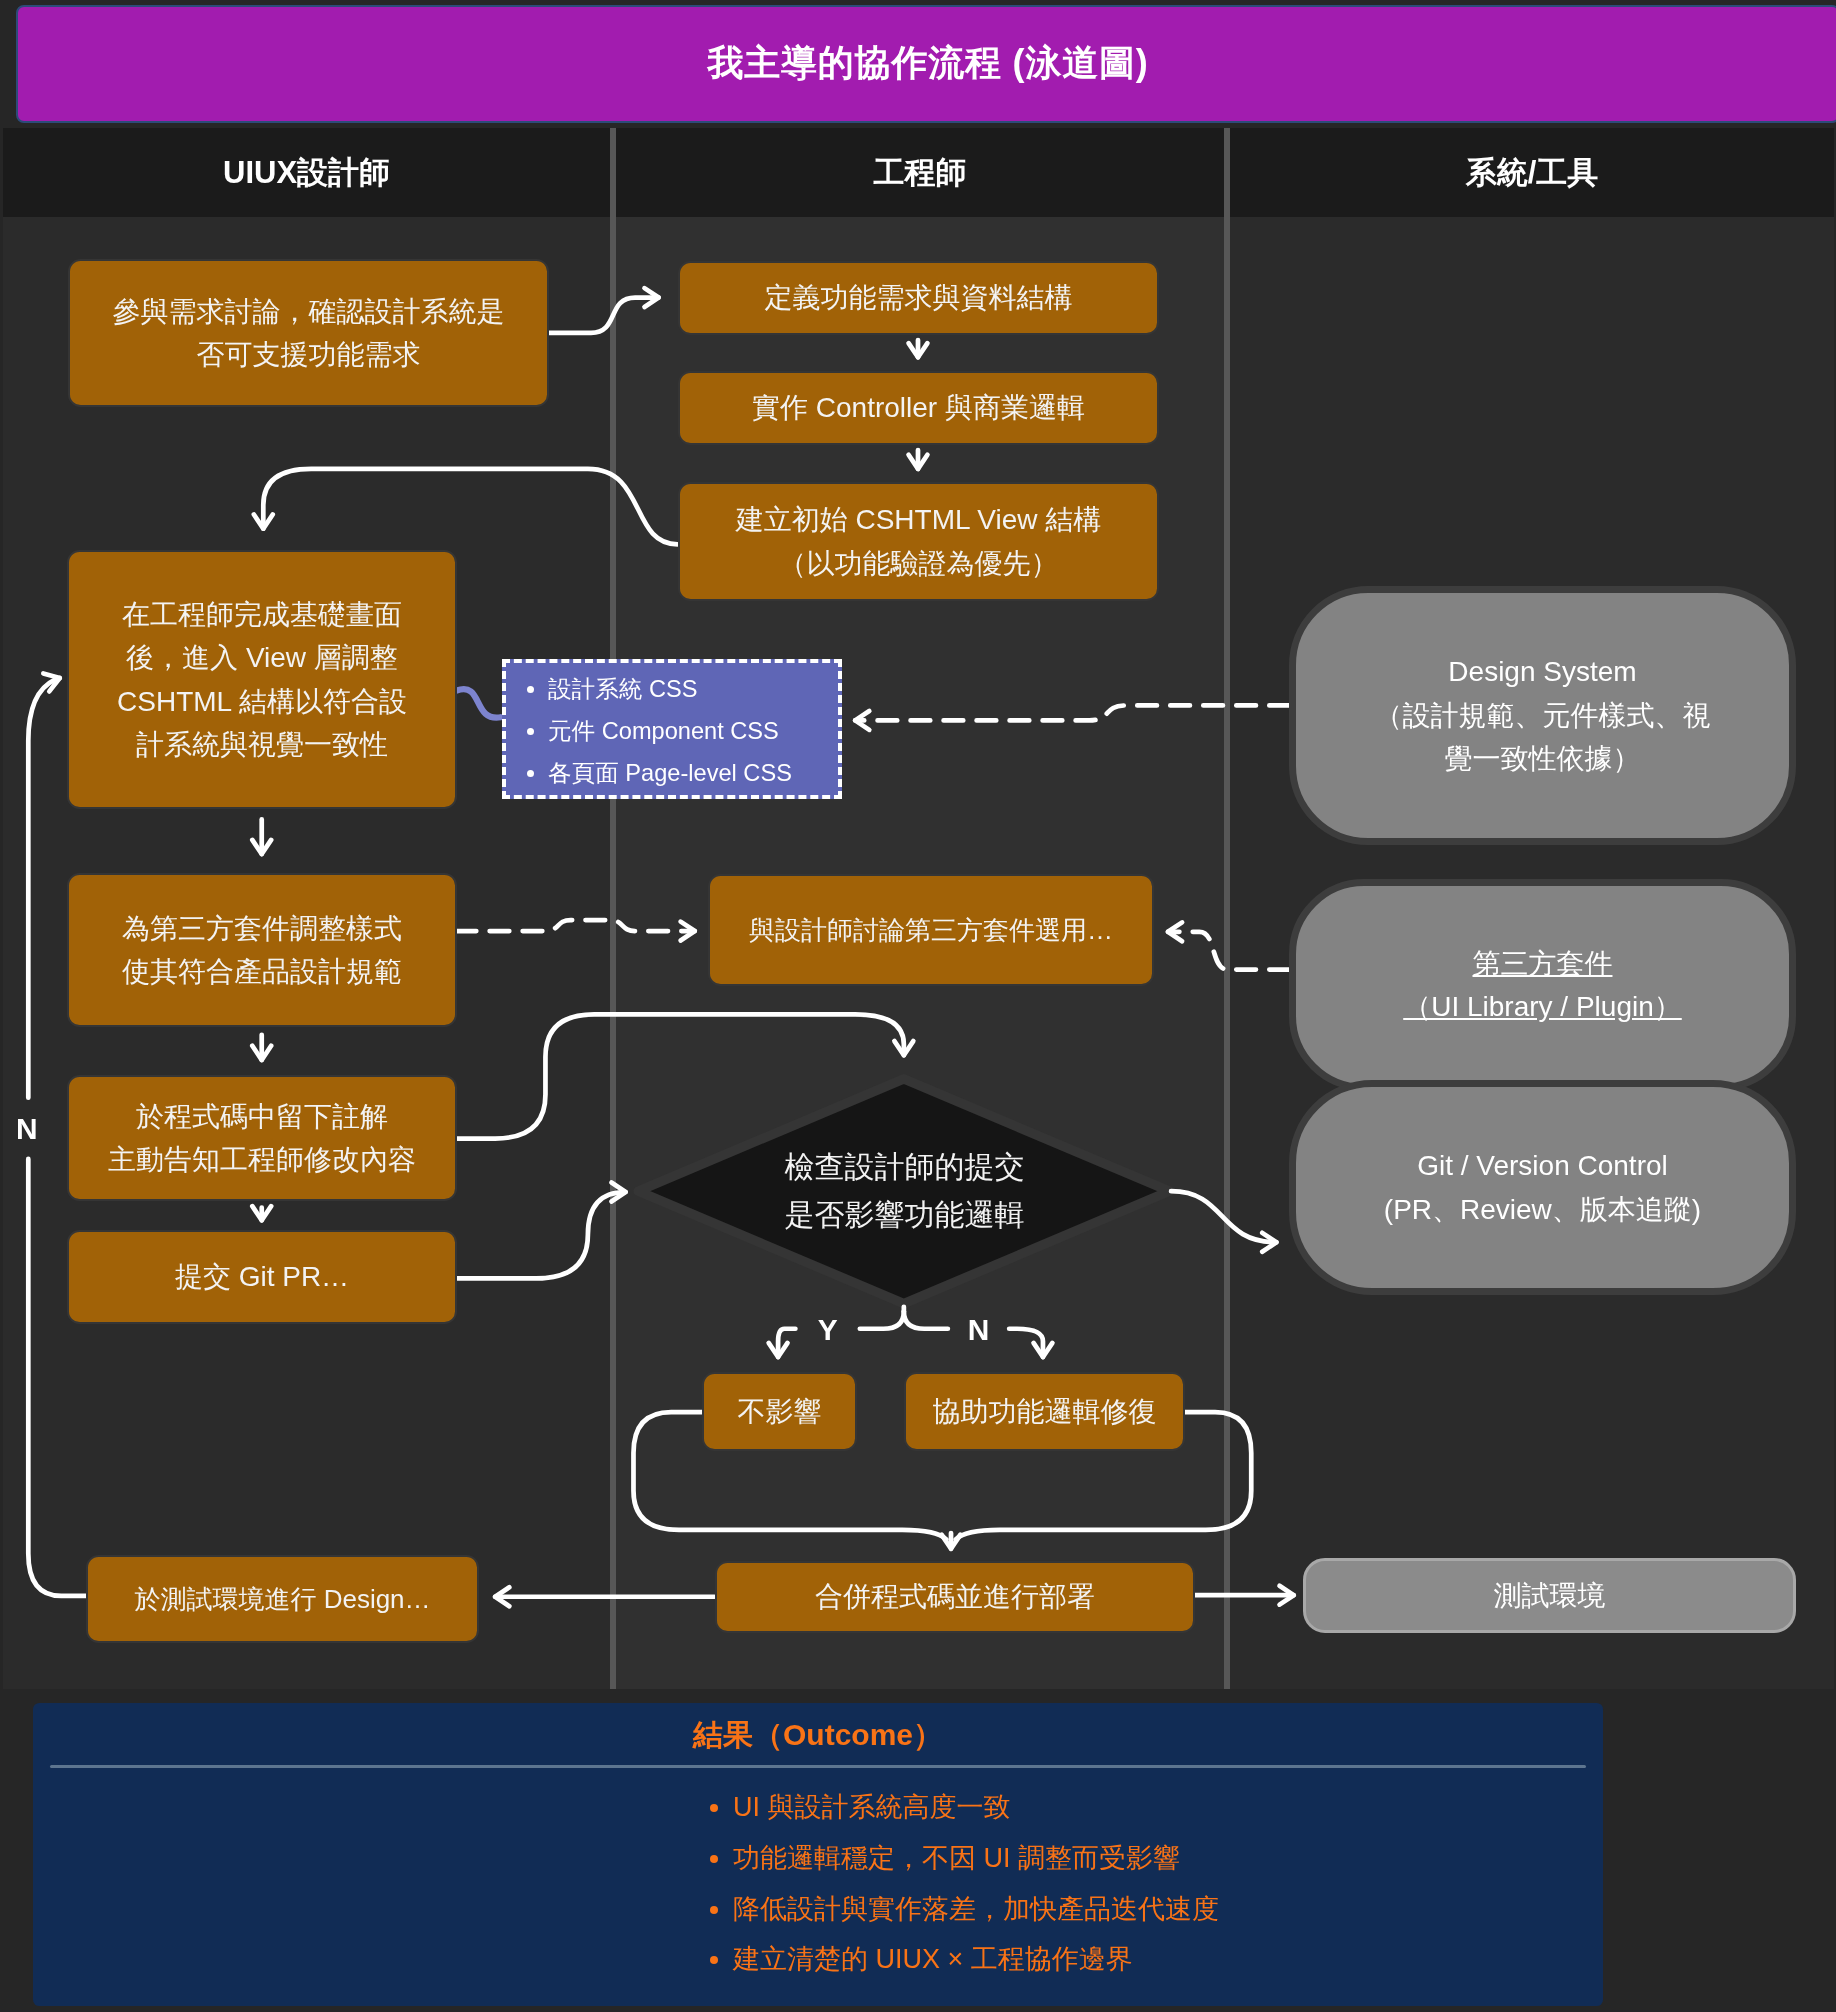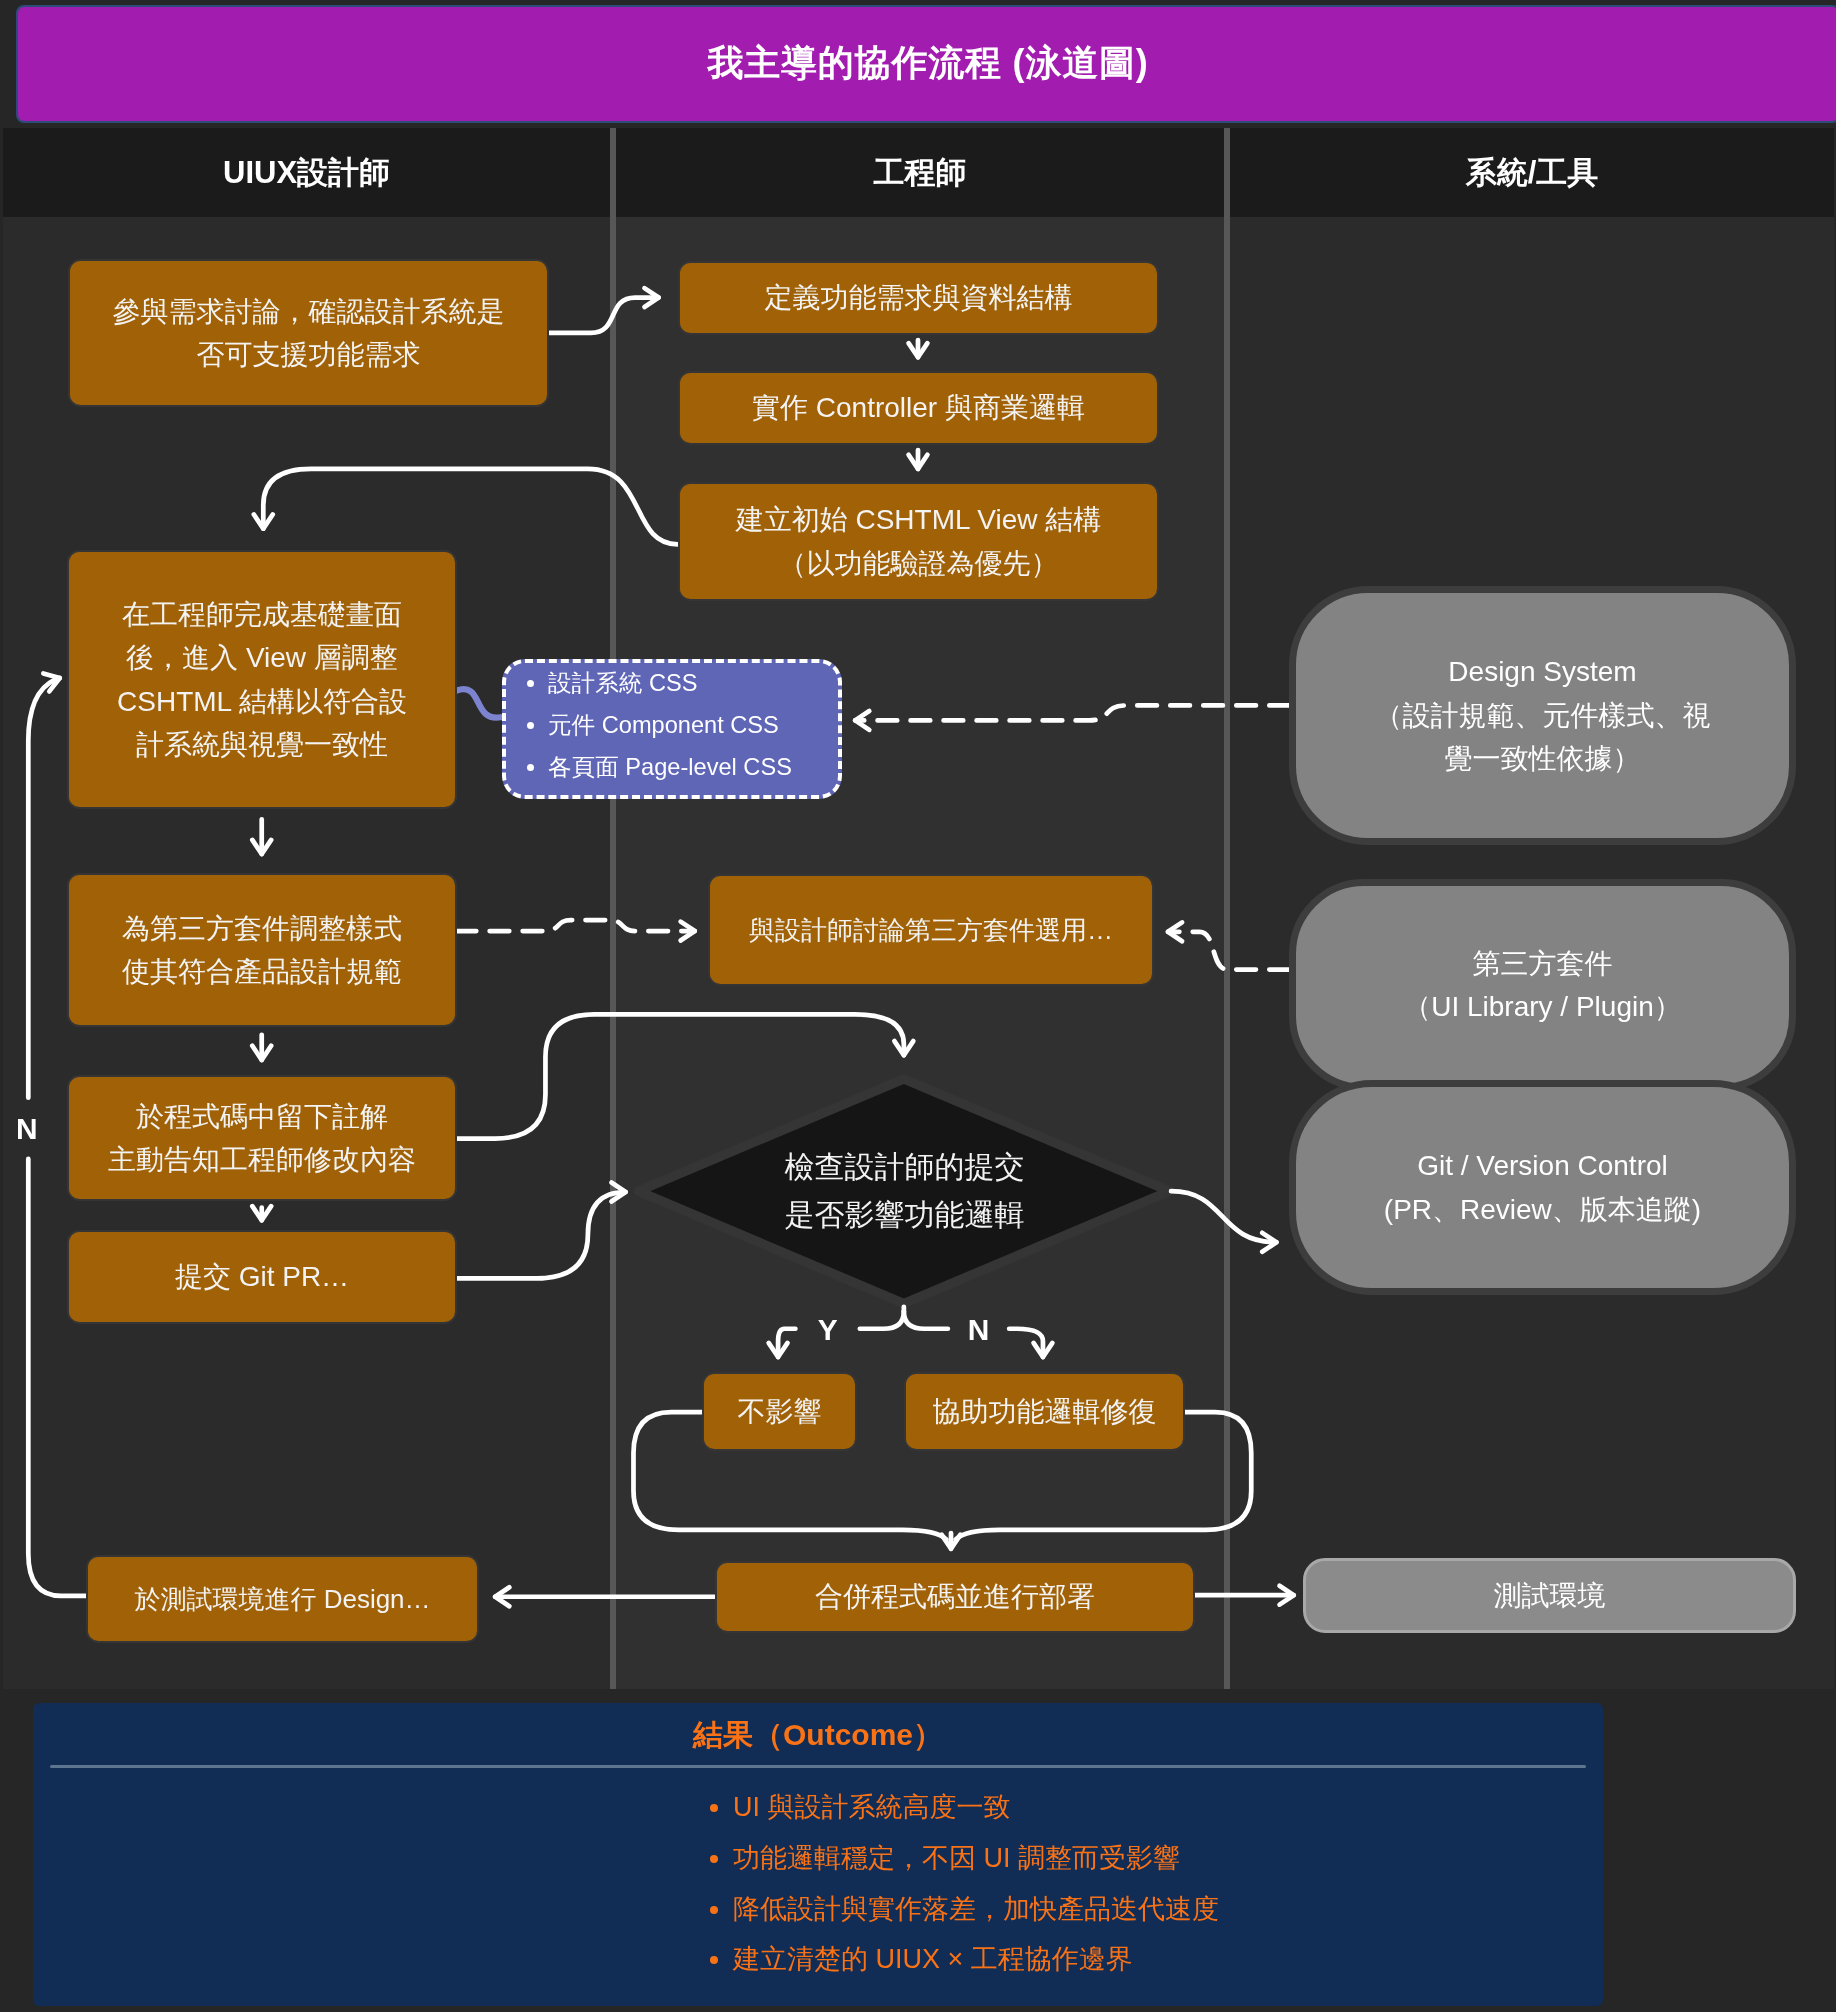--- a/index.html
+++ b/index.html
@@ -39,22 +39,22 @@
   }
   .tool.r1{border-radius:79px;}
   .tool.r2{border-radius:75px;}
   .tool.r3{border-radius:83px;}
   .tool4{
     background:#8b8b8b;border:3.1px solid #a8a8a8;border-radius:22px;color:#fff;
   }
   
   .purple-note{
     position:absolute;left:502px;top:659px;width:340px;height:140px;
-    background:#5f66b6;border:4.7px dashed #ffffff;border-radius:23px;
-    box-sizing:border-box;z-index:5;color:#fff;display:flex;align-items:flex-start;
+    background:#5f66b6;border:4.7px dashed #ffffff;border-radius:0;
+    box-sizing:border-box;z-index:5;color:#fff;display:flex;align-items:flex-end;
   }
   .purple-note ul{margin:0;padding:0 0 0 42px;font-size:23.6px;line-height:1.78;}
   .purple-note li{list-style:disc;}
   
   .diamond-label{
     position:absolute;left:637px;top:1077px;width:535px;height:228px;
     display:flex;align-items:center;justify-content:center;color:#f3f3f3;
     font-size:30px;line-height:1.6;z-index:4;
   }
   
@@ -213,21 +213,21 @@
       <li>元件 Component CSS</li>
       <li>各頁面 Page-level CSS</li>
     </ul>
   </div>
 
   <div class="node tool r1" style="left:1289px;top:586px;width:507px;height:259px;">
     <span class="txt">Design System
 （設計規範、元件樣式、視
 覺一致性依據）</span>
   </div>
-  <div class="node tool r2" style="left:1289px;top:879px;width:507px;height:212px;">
+  <div class="node tool r2" style="left:1289px;top:879px;width:507px;height:212px;text-decoration:underline;">
     <span class="txt">第三方套件
 （UI Library / Plugin）</span>
   </div>
   <div class="node tool r3" style="left:1289px;top:1080px;width:507px;height:215px;">
     <span class="txt">Git / Version Control
 (PR、Review、版本追蹤)</span>
   </div>
   <div class="node tool4" style="left:1303px;top:1558px;width:493px;height:75px;">
     <span class="txt">測試環境</span>
   </div>

